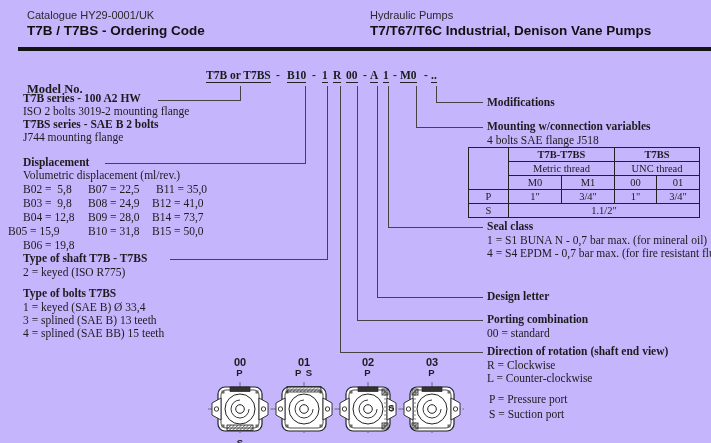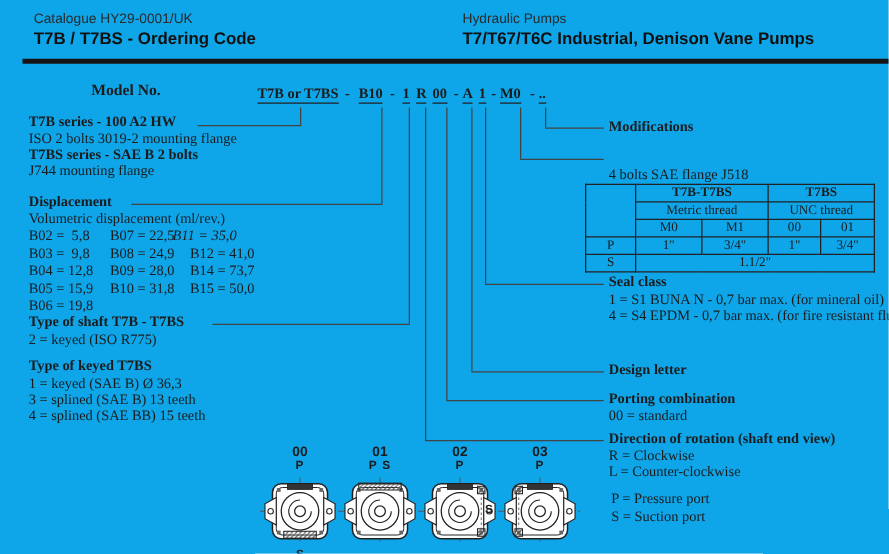--- a/index.html
+++ b/index.html
@@ -1,16 +1,16 @@
 <!DOCTYPE html>
 <html><head>
 <meta charset="utf-8">
 <style>
   html,body{margin:0;padding:0;background:#fff;}
-  .canvas{position:relative;width:711px;height:443px;background:#0ea5e9;overflow:hidden;
+  .canvas{position:relative;width:711px;height:443px;background:#c4b5fd;overflow:hidden;
           font-family:"Liberation Serif", serif;color:#1c1c1c;}
   .abs{position:absolute;}
   .sans{font-family:"Liberation Sans", sans-serif;}
   .cat{font-size:11px;color:#2a2a2a;}
   .doctitle{font-size:13.5px;font-weight:bold;color:#111;}
   .rule{background:#141414;height:3.5px;}
   .modelno{font-size:12.5px;font-weight:bold;}
   .seg{position:absolute;font-size:11.5px;font-weight:bold;border-bottom:1px solid #222;
        padding-bottom:1px;white-space:nowrap;}
   .sep{position:absolute;font-size:11.5px;font-weight:bold;}
@@ -34,21 +34,21 @@
 <body>
 
 <div class="canvas">
 
   <div class="abs sans cat" style="left:27px;top:9px;">Catalogue HY29-0001/UK</div>
   <div class="abs sans doctitle" style="left:27px;top:23px;">T7B / T7BS - Ordering Code</div>
   <div class="abs sans cat" style="left:370px;top:9px;">Hydraulic Pumps</div>
   <div class="abs sans doctitle" style="left:370px;top:23px;">T7/T67/T6C Industrial, Denison Vane Pumps</div>
   <div class="abs rule" style="left:18px;top:47px;width:693px;"></div>
 
-  <div class="abs modelno" style="left:27px;top:65px;margin-left:46px;">Model No.</div>
+  <div class="abs modelno" style="left:27px;top:82px;">Model No.</div>
   <span class="seg" style="left:206px;top:69px;">T7B or T7BS</span>
   <span class="sep" style="left:276px;top:69px;">-</span>
   <span class="seg" style="left:287px;top:69px;">B10</span>
   <span class="sep" style="left:312px;top:69px;">-</span>
   <span class="seg" style="left:322px;top:69px;">1</span>
   <span class="seg" style="left:333px;top:69px;">R</span>
   <span class="seg" style="left:346px;top:69px;">00</span>
   <span class="sep" style="left:363px;top:69px;">-</span>
   <span class="seg" style="left:370px;top:69px;">A</span>
   <span class="seg" style="left:383px;top:69px;">1</span>
@@ -78,42 +78,43 @@
 
   <div class="abs sect-title" style="left:23px;top:92px;">T7B series - 100 A2 HW</div>
   <div class="abs sect-line" style="left:23px;top:105px;">ISO 2 bolts 3019-2 mounting flange</div>
   <div class="abs sect-title" style="left:23px;top:118px;">T7BS series - SAE B 2 bolts</div>
   <div class="abs sect-line" style="left:23px;top:131px;">J744 mounting flange</div>
 
   <div class="abs sect-title" style="left:23px;top:156px;">Displacement</div>
   <div class="abs sect-line" style="left:23px;top:169px;">Volumetric displacement (ml/rev.)</div>
   <div class="grid-cell" style="left:23px;top:183px;text-align:center;">B02 =  5,8</div>
   <div class="grid-cell" style="left:88px;top:183px;">B07 = 22,5</div>
-  <div class="grid-cell" style="left:138px;top:183px;font-style:italic;">B11 = 35,0</div>
+  <div class="grid-cell" style="left:156px;top:183px;">B11 = 35,0</div>
   <div class="grid-cell" style="left:23px;top:197px;">B03 =  9,8</div>
   <div class="grid-cell" style="left:88px;top:197px;">B08 = 24,9</div>
   <div class="grid-cell" style="left:152px;top:197px;">B12 = 41,0</div>
   <div class="grid-cell" style="left:23px;top:211px;">B04 = 12,8</div>
   <div class="grid-cell" style="left:88px;top:211px;">B09 = 28,0</div>
   <div class="grid-cell" style="left:152px;top:211px;">B14 = 73,7</div>
-  <div class="grid-cell" style="left:23px;top:225px;">B05 = 15,9</div>
+  <div class="grid-cell" style="left:8px;top:225px;">B05 = 15,9</div>
   <div class="grid-cell" style="left:88px;top:225px;">B10 = 31,8</div>
   <div class="grid-cell" style="left:152px;top:225px;">B15 = 50,0</div>
   <div class="grid-cell" style="left:23px;top:239px;">B06 = 19,8</div>
 
   <div class="abs sect-title" style="left:23px;top:252px;">Type of shaft T7B - T7BS</div>
   <div class="abs sect-line" style="left:23px;top:266px;">2 = keyed (ISO R775)</div>
 
-  <div class="abs sect-title" style="left:23px;top:287px;">Type of keyed T7BS</div>
-  <div class="abs sect-line" style="left:23px;top:301px;">1 = keyed (SAE B) Ø 36,3</div>
+  <div class="abs sect-title" style="left:23px;top:287px;">Type of bolts T7BS</div>
+  <div class="abs sect-line" style="left:23px;top:301px;">1 = keyed (SAE B) Ø 33,4</div>
   <div class="abs sect-line" style="left:23px;top:314px;">3 = splined (SAE B) 13 teeth</div>
   <div class="abs sect-line" style="left:23px;top:327px;">4 = splined (SAE BB) 15 teeth</div>
 
   <div class="abs sect-title" style="left:487px;top:96px;">Modifications</div>
 
+  <div class="abs sect-title" style="left:487px;top:120px;">Mounting w/connection variables</div>
   <div class="abs sect-line" style="left:487px;top:134px;">4 bolts SAE flange J518</div>
 
   <div class="abs" style="left:468px;top:147px;width:248px;">
     <table class="mt" style="width:232px;">
       <colgroup>
           <col style="width:40px">
           <col style="width:53px">
           <col style="width:53px">
           <col style="width:42px">
           <col style="width:43px">

